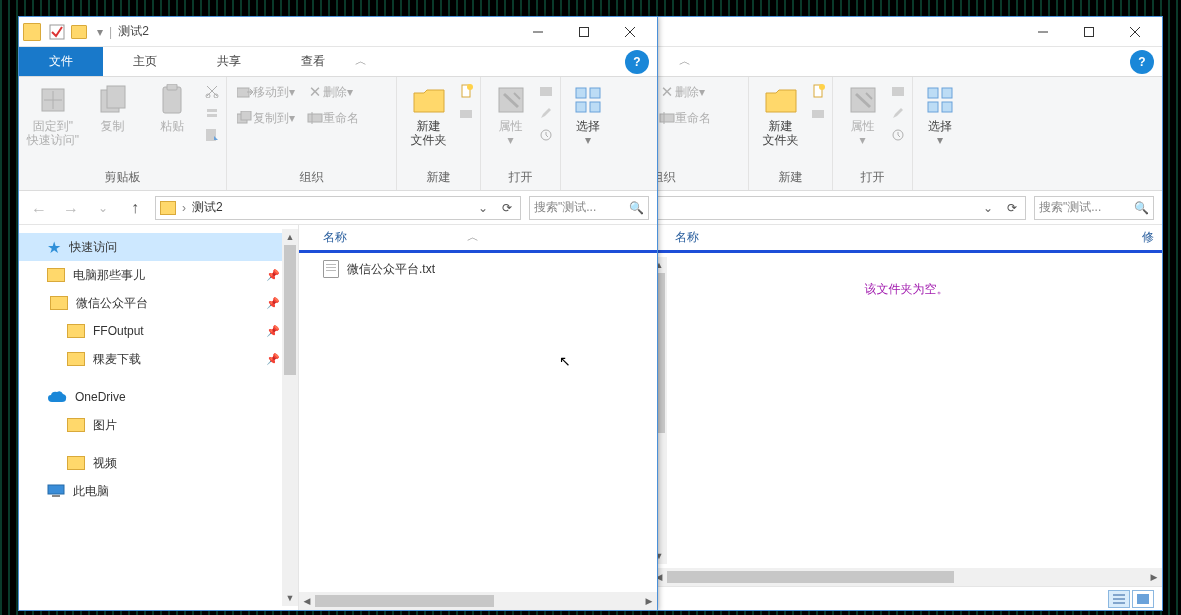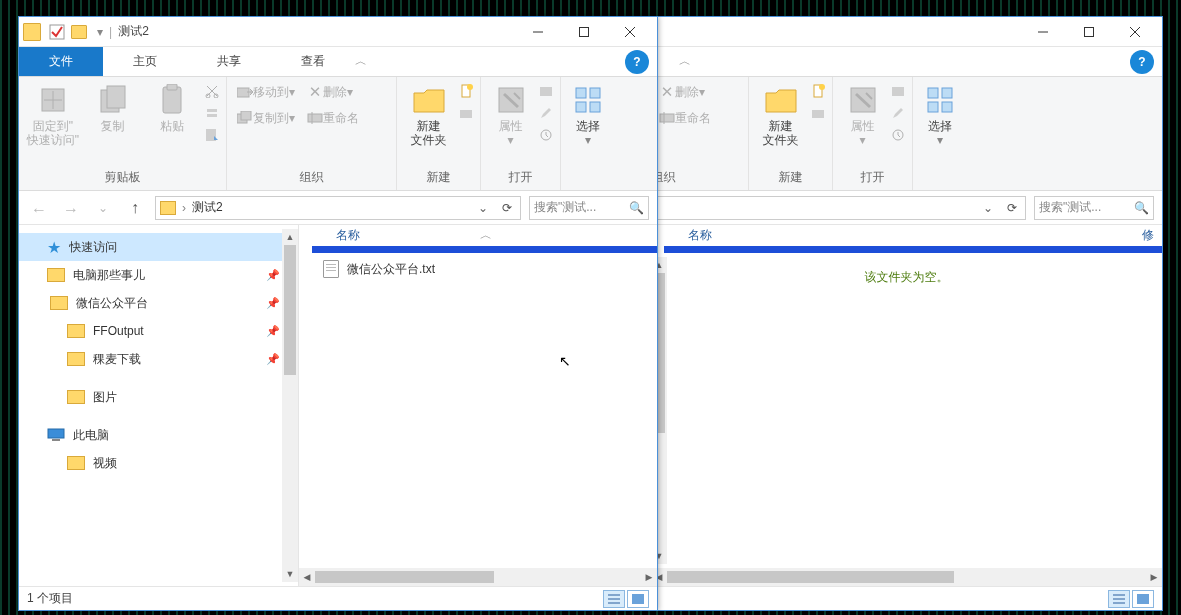--- a/index.html
+++ b/index.html
@@ -47,27 +47,27 @@
 .nav.narrow { width: 140px; }
 .navitem { display: flex; align-items: center; height: 28px; padding-left: 28px; gap: 8px; color: #333; position: relative; }
 .navitem.sel { background: #cde8ff; }
 .navitem .pin { margin-left: auto; margin-right: 18px; color: #9a9a9a; font-size: 11px; }
 .navfic { width: 18px; height: 14px; background: #ffd86b; border: 1px solid #d9a93a; }
 .star { color: #2f8fd8; font-size: 16px; }
 .scrollbar { position: absolute; right: 0; top: 4px; bottom: 4px; width: 16px; background: #f0f0f0; }
 .scrollbar .thumb { position: absolute; left: 2px; right: 2px; background: #c7c7c7; }
 .scrollbar .arr { position: absolute; left: 0; right: 0; height: 16px; text-align: center; color: #666; font-size: 9px; line-height: 16px; }
 .filearea { flex: 1; display: flex; flex-direction: column; position: relative; }
-.colhdr { height: 28px; border-bottom: 7px solid #1d4ed8; display: flex; align-items: center; padding-left: 24px; color: #2a5f9e; gap: 120px; margin-left: 13px; }
+.colhdr { height: 28px; border-bottom: 3px solid #1d4ed8; display: flex; align-items: center; padding-left: 24px; color: #2a5f9e; gap: 120px; }
 .colhdr .sort { color: #888; }
 .filelist { flex: 1; padding: 4px 0; position: relative; }
 .frow { display: flex; align-items: center; height: 24px; padding-left: 24px; gap: 8px; color: #333; }
 .docic { width: 16px; height: 18px; border: 1px solid #9a9a9a; border-radius: 1px; position: relative; background: #fff; }
 .docic::after { content: ""; position: absolute; top: 3px; left: 2px; right: 2px; height: 1px; background: #bbb; box-shadow: 0 3px 0 #bbb, 0 6px 0 #bbb; }
-.empty { text-align: center; color: #4d7c0f; margin-top: 12px; }
+.empty { text-align: center; color: #a21caf; margin-top: 24px; }
 .hscroll { height: 18px; background: #f0f0f0; display: flex; align-items: center; }
 .hscroll .harr { width: 16px; text-align: center; color: #666; font-size: 9px; }
 .hscroll .htrack { flex: 1; position: relative; height: 14px; }
 .hscroll .hthumb { position: absolute; top: 1px; bottom: 1px; background: #c7c7c7; }
 .status { height: 24px; border-top: 1px solid #e5e5e5; display: flex; align-items: center; padding: 0 8px; color: #444; }
 .viewbtns { margin-left: auto; display: flex; gap: 2px; }
 .viewbtn { width: 22px; height: 18px; border: 1px solid #8bb7e0; background: #d9ecfb; display: flex; align-items: center; justify-content: center; }
 .viewbtn.alt { background: #fff; }
 svg { display: block; }
 </style>
@@ -585,38 +585,46 @@
           <span class="navfic"></span>
           <span>FFOutput</span>
           <span class="pin">📌</span>
         </div>
       <div class="navitem" style="padding-left:48px">
           <span class="navfic"></span>
           <span>稞麦下载</span>
           <span class="pin">📌</span>
         </div>
       <div style="height:10px"></div>
+      <div class="navitem">
+          <span>
+            <svg width="20" height="14">
+              <path d="M5 12 Q1 12 1 8 Q1 5 4 5 Q5 1 10 2 Q14 0 16 4 Q20 5 19 9 Q19 12 15 12 Z" fill="#1a87d8"></path>
+            </svg>
+          </span>
+          <span>OneDrive</span>
+        </div>
       <div class="navitem" style="padding-left:48px">
           <span class="navfic"></span>
           <span>图片</span>
         </div>
       <div style="height:10px"></div>
+      <div class="navitem" style="padding-left:48px">
+          <span class="navfic"></span>
+          <span>视频</span>
+        </div>
       <div class="navitem">
           <span>
             <svg width="18" height="14">
               <rect x="1" y="1" width="16" height="9" fill="#3a8dd8" stroke="#256aa8"></rect>
               <rect x="5" y="11" width="8" height="2" fill="#888"></rect>
             </svg>
           </span>
           <span>此电脑</span>
         </div>
-      <div class="navitem" style="padding-left:48px">
-          <span class="navfic"></span>
-          <span>视频</span>
-        </div>
       <div class="scrollbar">
           <div class="arr" style="top:0">▲</div>
           <div class="thumb" style="top:16px;height:130px"></div>
           <div class="arr" style="bottom:0">▼</div>
         </div>
     </div>
     <div class="filearea">
       <div class="colhdr">
           <span>名称</span>
           <span class="sort">︿</span>
@@ -630,30 +638,13 @@
       </div>
       <div class="hscroll">
           <div class="harr">◀</div>
           <div class="htrack">
             <div class="hthumb" style="left:0;width:55%"></div>
           </div>
           <div class="harr">▶</div>
         </div>
     </div>
   </div>
-  <div class="status">
-    <span>1 个项目</span>
-    <div class="viewbtns">
-      <div class="viewbtn">
-          <svg width="12" height="10">
-            <line x1="0" y1="1" x2="12" y2="1" stroke="#2a5f9e"></line>
-            <line x1="0" y1="5" x2="12" y2="5" stroke="#2a5f9e"></line>
-            <line x1="0" y1="9" x2="12" y2="9" stroke="#2a5f9e"></line>
-          </svg>
-        </div>
-      <div class="viewbtn alt">
-          <svg width="12" height="10">
-            <rect x="0" y="0" width="12" height="10" fill="#6aa2da"></rect>
-          </svg>
-        </div>
-    </div>
-  </div>
 </div>
 
 </body></html>

